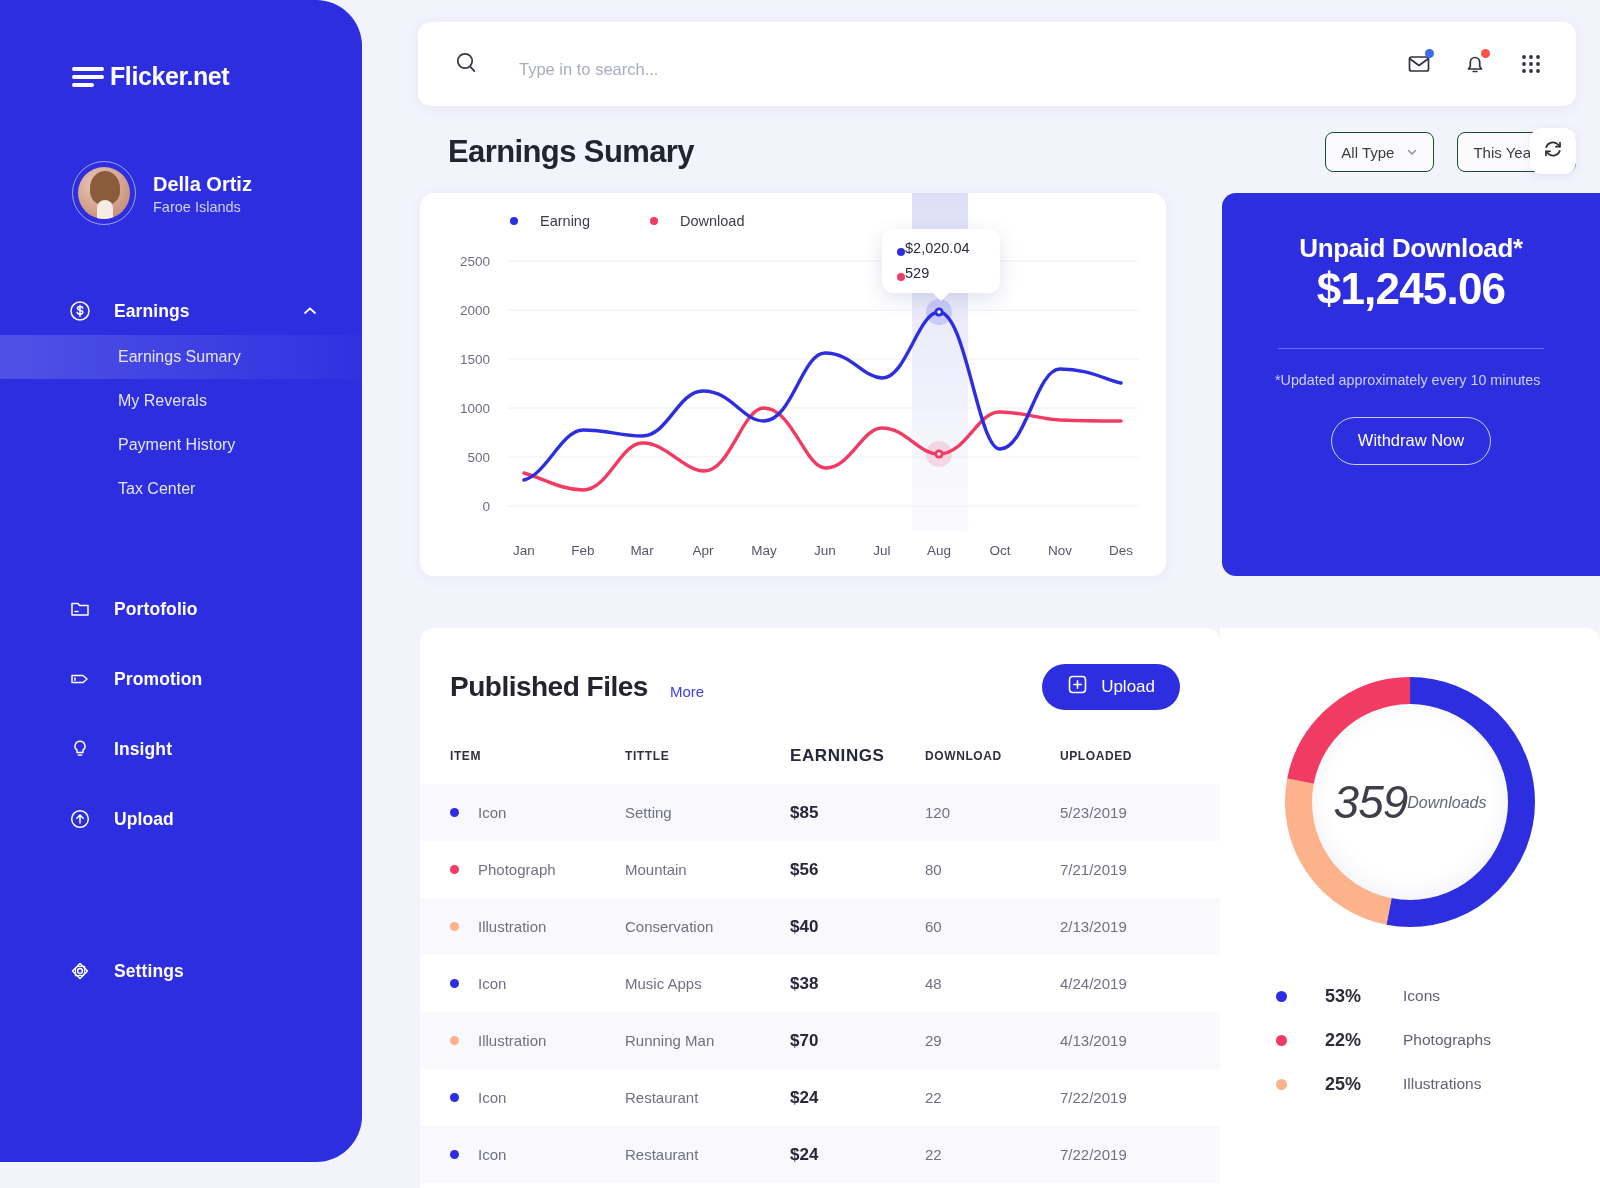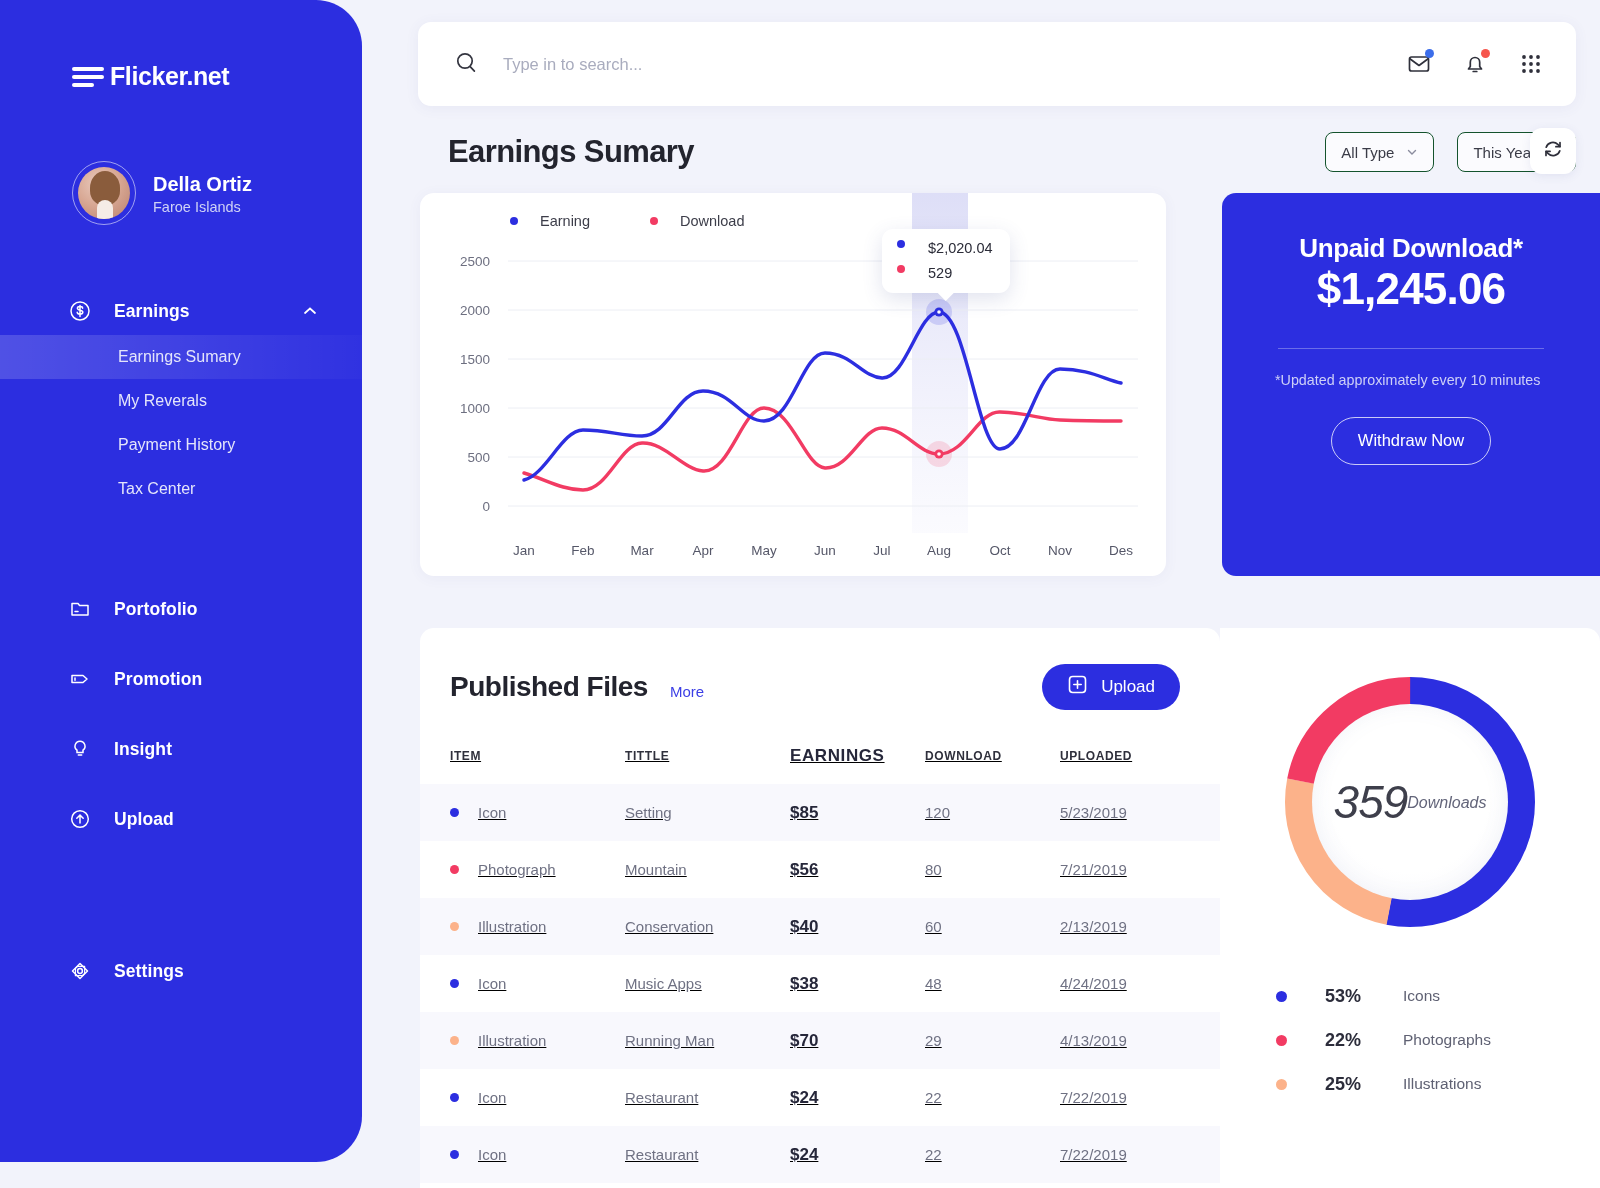--- a/index.html
+++ b/index.html
@@ -72,21 +72,21 @@
   .nav-gap-xl { height: 104px; }
 
   
   .topbar {
     position: absolute; left: 418px; top: 22px;
     width: 1158px; height: 84px;
     background: #fff; border-radius: 13px;
     box-shadow: 0 2px 14px rgba(80,90,160,.07);
     display: flex; align-items: center; padding: 0 30px 0 36px;
   }
-  .search-wrap { display: flex; align-items: center; gap: 24px; flex: 1; }
+  .search-wrap { display: flex; align-items: flex-end; gap: 40px; flex: 1; }
   .search-input {
     border: none; outline: none; font-size: 16.5px; color: #30313d;
     font-family: "Liberation Sans", sans-serif; background: transparent; width: 420px;
   }
   .search-input::placeholder { color: #a9acbe; }
   .top-icons { display: flex; align-items: center; gap: 26px; }
   .ic-btn { position: relative; width: 30px; height: 30px; display:flex; align-items:center; justify-content:center; }
   .dot-badge { position: absolute; width: 9px; height: 9px; border-radius: 50%; top: 0; right: 0; }
 
   
@@ -120,21 +120,21 @@
   .legend { position: absolute; left: 90px; top: 20px; display: flex; gap: 60px; }
   .legend-item { display: flex; align-items: center; gap: 22px; font-size: 14.5px; color: #3c3d49; }
   .lg-dot { width: 8px; height: 8px; border-radius: 50%; }
   .chart-svg { position: absolute; left: 0; top: 0; }
   .tooltip {
     position: absolute; left: 462px; top: 36px;
     background: #fff; border-radius: 11px; padding: 11px 17px 12px 15px;
     box-shadow: 0 6px 20px rgba(70,80,150,.16);
     min-width: 118px;
   }
-  .tt-row { display: flex; align-items: flex-start; gap: 23px; font-size: 14.5px; color: #2b2c38; }
+  .tt-row { display: flex; align-items: flex-end; gap: 0; font-size: 14.5px; color: #2b2c38; }
   .tt-row + .tt-row { margin-top: 9px; }
   .tt-arrow {
     position: absolute; left: 50%; bottom: -8px; margin-left: -9px;
     width: 18px; height: 9px; background: #fff;
     clip-path: polygon(0 0, 100% 0, 50% 100%);
   }
 
   
   .unpaid {
     position: absolute; left: 1222px; top: 193px;
@@ -161,21 +161,21 @@
     overflow: hidden;
   }
   .files-head { display: flex; align-items: center; padding: 36px 40px 0 30px; }
   .files-title { font-size: 28px; font-weight: bold; color: #23242e; letter-spacing: -.5px; }
   .more-link { font-size: 15px; color: #3b3ee5; margin-left: 22px; margin-top: 8px; }
   .upload-btn {
     margin-left: auto; background: #2c2ee0; color: #fff;
     height: 46px; padding: 0 25px; border-radius: 25px;
     display: flex; align-items: center; gap: 13px; font-size: 17px;
   }
-  table { width: 100%; border-collapse: collapse; margin-top: 26px; text-decoration: underline; }
+  table { width: 100%; border-collapse: collapse; margin-top: 26px; }
   th {
     text-align: left; font-size: 12px; font-weight: bold; color: #2f303c;
     letter-spacing: .6px; padding: 10px 0 18px 0;
   }
   td { font-size: 15px; color: #6f7183; padding: 0; height: 57px; vertical-align: middle; }
   tbody tr:nth-child(odd) { background: #f8f8fd; }
   .c-item { padding-left: 30px; width: 205px; }
   .c-title { width: 165px; }
   .c-earn { width: 135px; font-size: 17px; font-weight: bold; color: #26273a; }
   .c-dl { width: 135px; }

